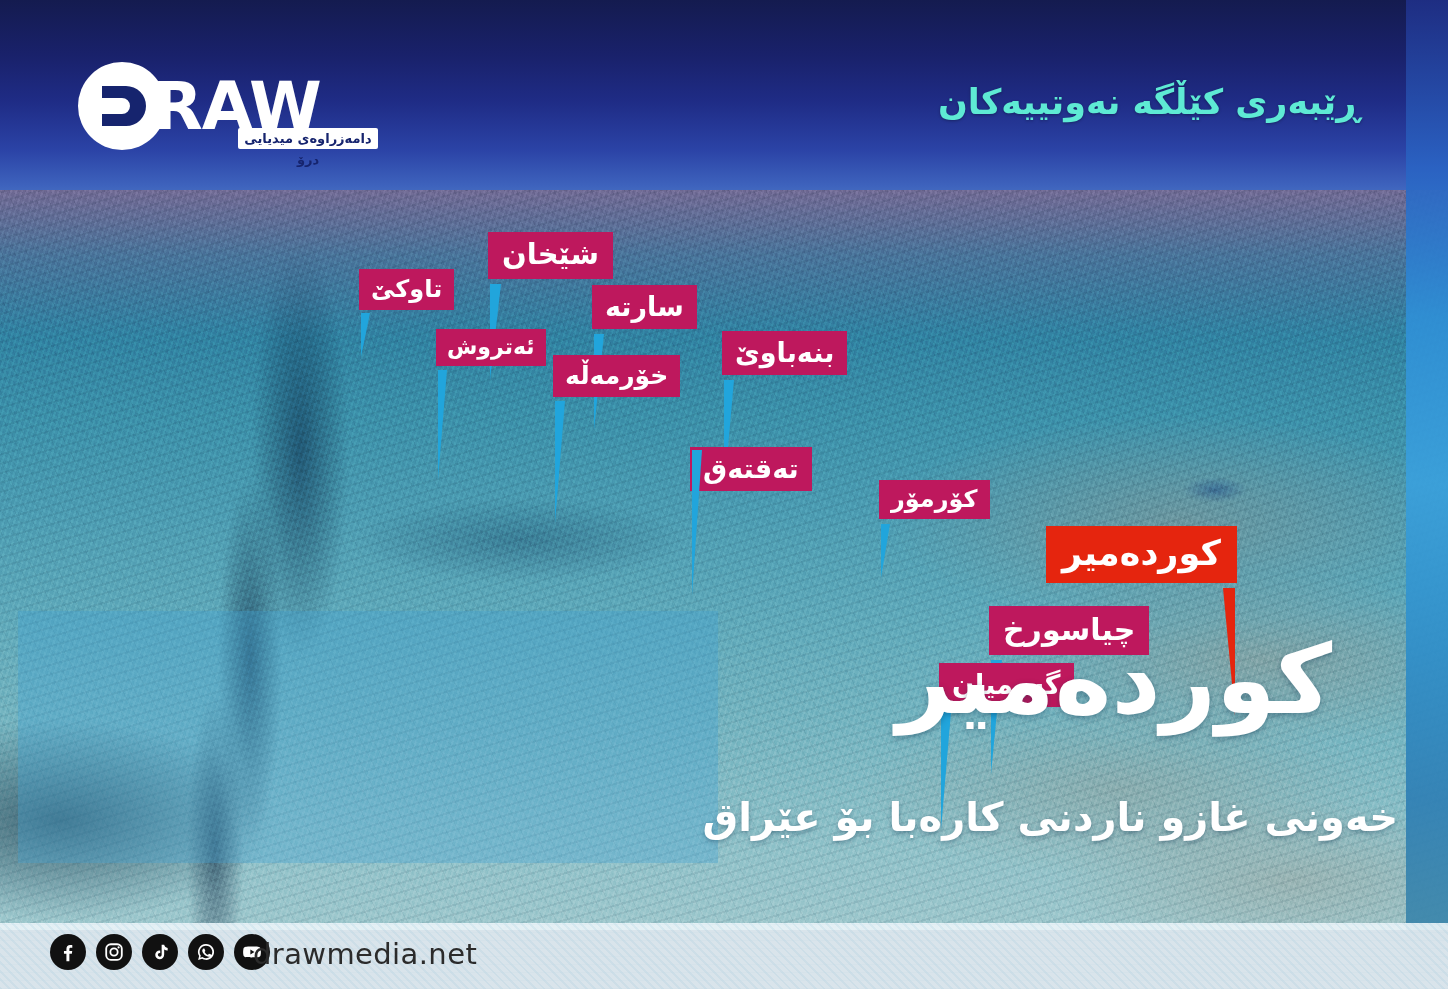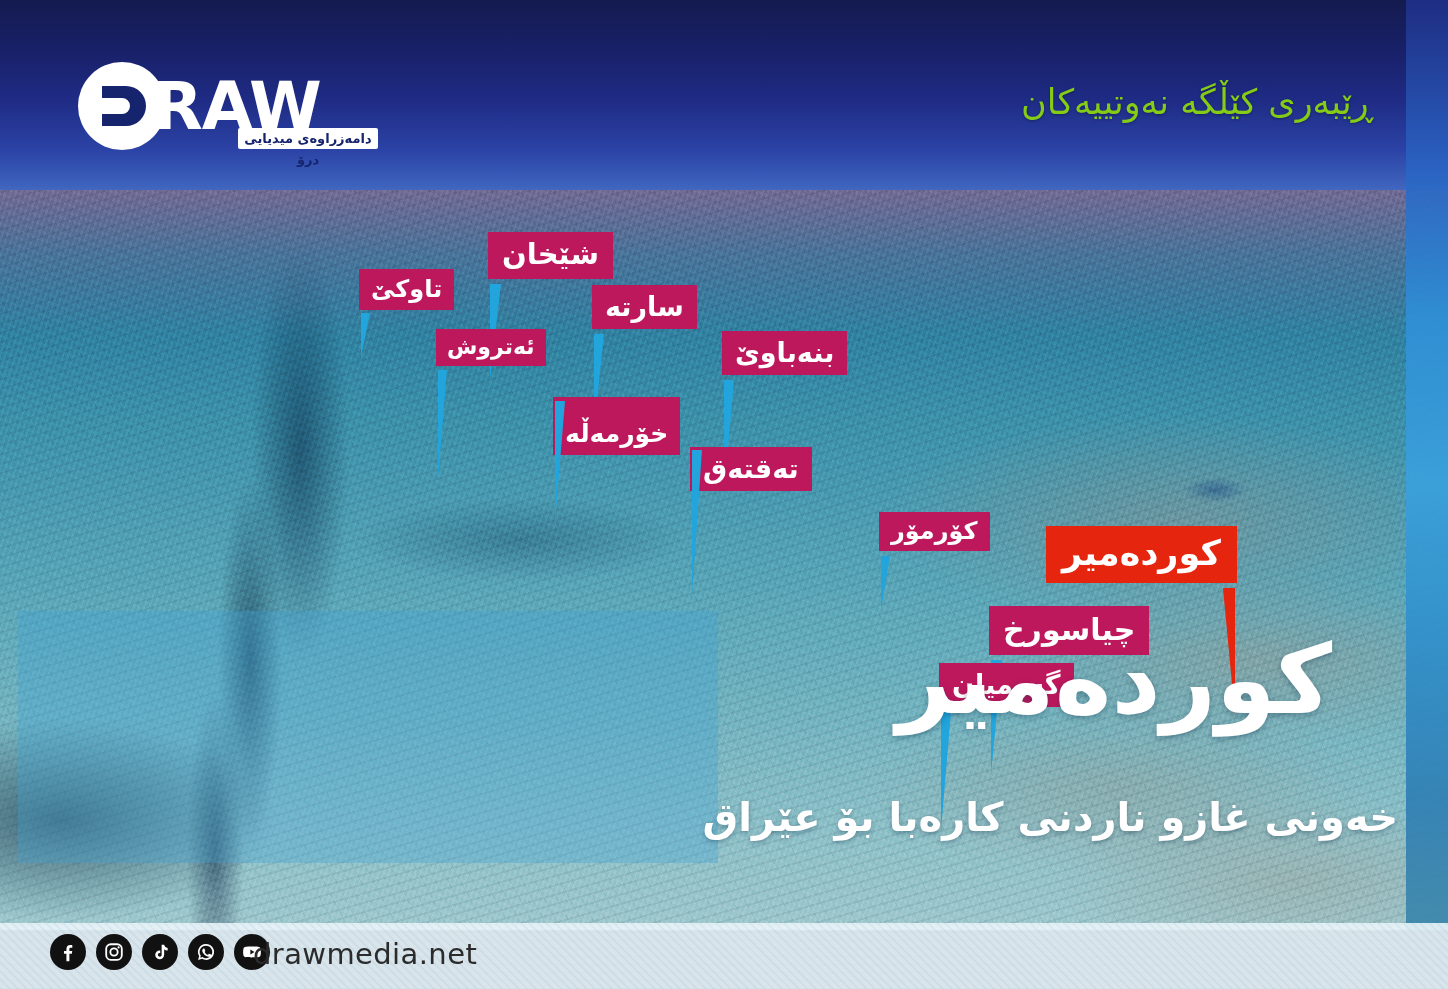--- a/index.html
+++ b/index.html
@@ -105,22 +105,22 @@
     line-height:62px;font-family:"DejaVu Sans","Liberation Sans",sans-serif;
   }
   .logo-sub{
     position:absolute;left:160px;top:70px;width:140px;height:21px;
     background:#fff;border-radius:2px;
     color:#16246e;font-size:13px;font-weight:bold;text-align:center;
     line-height:21px;direction:rtl;
   }
 
   .header-title{
-    position:absolute;right:75px;top:82px;
-    color:#84cc16;font-size:35px;font-weight:normal;direction:rtl;
+    position:absolute;right:88px;top:82px;
+    color:#5eead4;font-size:35px;font-weight:bold;direction:rtl;
     text-shadow:0 1px 3px rgba(0,0,0,.30);white-space:nowrap;
   }
 
   
   .mk{position:absolute;}
   .mk .box{
     position:relative;display:inline-block;
     background:#be185d;color:#ffffff;direction:rtl;white-space:nowrap;
     font-weight:bold;line-height:1;
   }
@@ -213,35 +213,35 @@
     <div class="box" style="padding:7px 11px 8px;font-size:22px;">ئەتروش</div>
     <div class="tail" style="left:2px;top:41px;border-width:0 0 110px 9px;border-color:transparent transparent transparent #21a5dc;"></div>
   </div>
 
   <div class="mk" style="left:592px;top:285px;">
     <div class="box" style="padding:8px 13px 9px;font-size:27px;">سارتە</div>
     <div class="tail" style="left:2px;top:49px;border-width:0 0 96px 10px;border-color:transparent transparent transparent #21a5dc;"></div>
   </div>
 
   <div class="mk" style="left:553px;top:355px;">
-    <div class="box" style="padding:24px 12px 9px;font-size:25px;margin-top:42px;">خۆرمەڵە</div>
+    <div class="box" style="padding:8px 12px 9px;font-size:25px;">خۆرمەڵە</div>
     <div class="tail" style="left:2px;top:46px;border-width:0 0 122px 10px;border-color:transparent transparent transparent #21a5dc;"></div>
   </div>
 
   <div class="mk" style="left:722px;top:331px;">
     <div class="box" style="padding:8px 13px 9px;font-size:27px;">بنەباوێ</div>
     <div class="tail" style="left:2px;top:49px;border-width:0 0 112px 10px;border-color:transparent transparent transparent #21a5dc;"></div>
   </div>
 
   <div class="mk" style="left:690px;top:401px;">
     <div class="box" style="padding:8px 13px 9px;font-size:27px;margin-top:46px;">تەقتەق</div>
     <div class="tail" style="left:2px;top:49px;border-width:0 0 146px 10px;border-color:transparent transparent transparent #21a5dc;"></div>
   </div>
 
-  <div class="mk" style="left:879px;top:512px;">
+  <div class="mk" style="left:879px;top:480px;">
     <div class="box" style="padding:7px 12px 8px;font-size:24px;">کۆرمۆر</div>
     <div class="tail" style="left:2px;top:44px;border-width:0 0 54px 9px;border-color:transparent transparent transparent #21a5dc;"></div>
   </div>
 
   <div class="mk red" style="left:1046px;top:526px;">
     <div class="box" style="padding:10px 16px 12px;font-size:35px;">کوردەمیر</div>
     <div class="tail" style="right:2px;top:62px;border-width:0 12px 128px 0;border-color:transparent #e5250e transparent transparent;"></div>
   </div>
 
   <div class="mk" style="left:989px;top:606px;">

